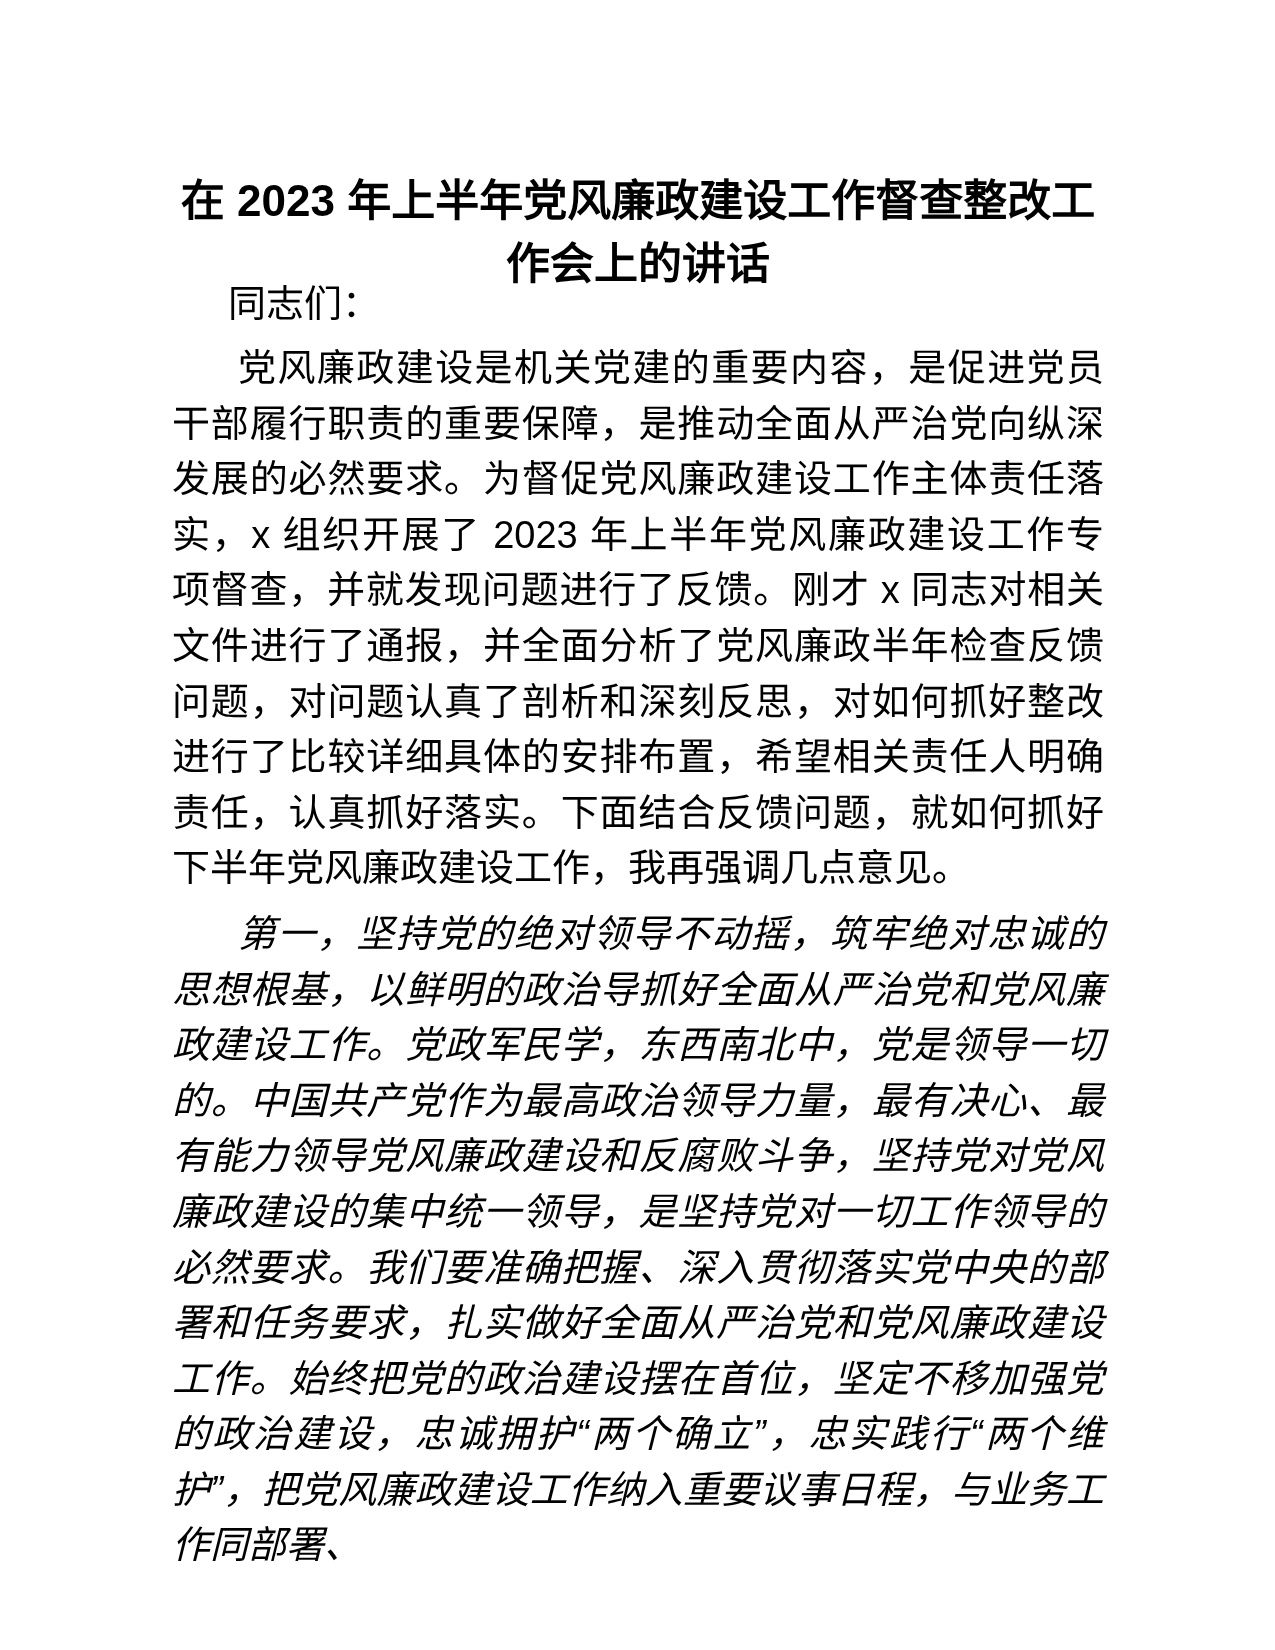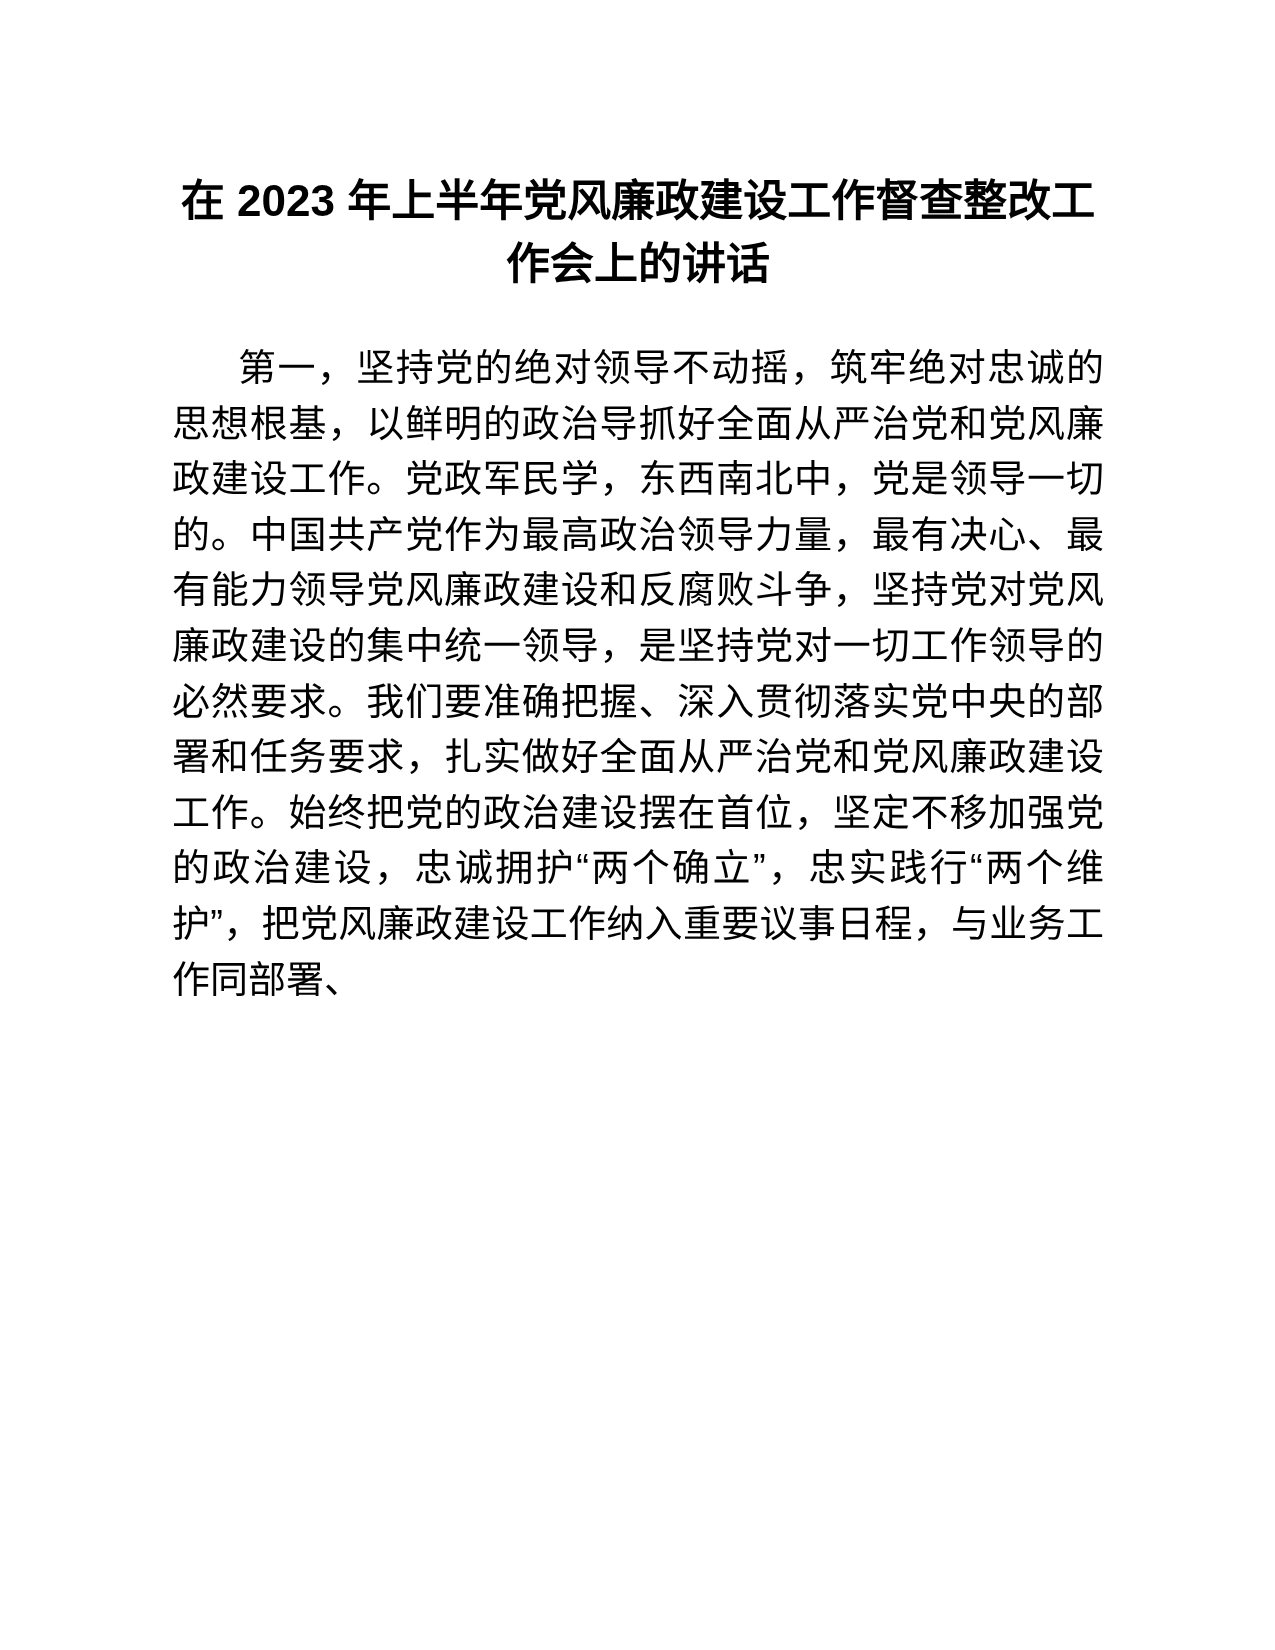--- a/index.html
+++ b/index.html
@@ -74,18 +74,20 @@
     font-style: italic;
   }
 </style>
 </head>
 <body>
 
 <div class="page">
 
   <h1 class="doc-title">在 2023 年上半年党风廉政建设工作督查整改工作会上的讲话</h1>
 
+  <div class="salutation">同志们：</div>
 
   <div class="body-block">
+    <p class="para">党风廉政建设是机关党建的重要内容，是促进党员干部履行职责的重要保障，是推动全面从严治党向纵深发展的必然要求。为督促党风廉政建设工作主体责任落实，x 组织开展了 2023 年上半年党风廉政建设工作专项督查，并就发现问题进行了反馈。刚才 x 同志对相关文件进行了通报，并全面分析了党风廉政半年检查反馈问题，对问题认真了剖析和深刻反思，对如何抓好整改进行了比较详细具体的安排布置，希望相关责任人明确责任，认真抓好落实。下面结合反馈问题，就如何抓好下半年党风廉政建设工作，我再强调几点意见。</p>
     <p class="para">第一，坚持党的绝对领导不动摇，筑牢绝对忠诚的思想根基，以鲜明的政治导抓好全面从严治党和党风廉政建设工作。党政军民学，东西南北中，党是领导一切的。中国共产党作为最高政治领导力量，最有决心、最有能力领导党风廉政建设和反腐败斗争，坚持党对党风廉政建设的集中统一领导，是坚持党对一切工作领导的必然要求。我们要准确把握、深入贯彻落实党中央的部署和任务要求，扎实做好全面从严治党和党风廉政建设工作。始终把党的政治建设摆在首位，坚定不移加强党的政治建设，忠诚拥护“两个确立”，忠实践行“两个维护”，把党风廉政建设工作纳入重要议事日程，与业务工作同部署、</p>
   </div>
 
 </div>
 
 </body></html>

